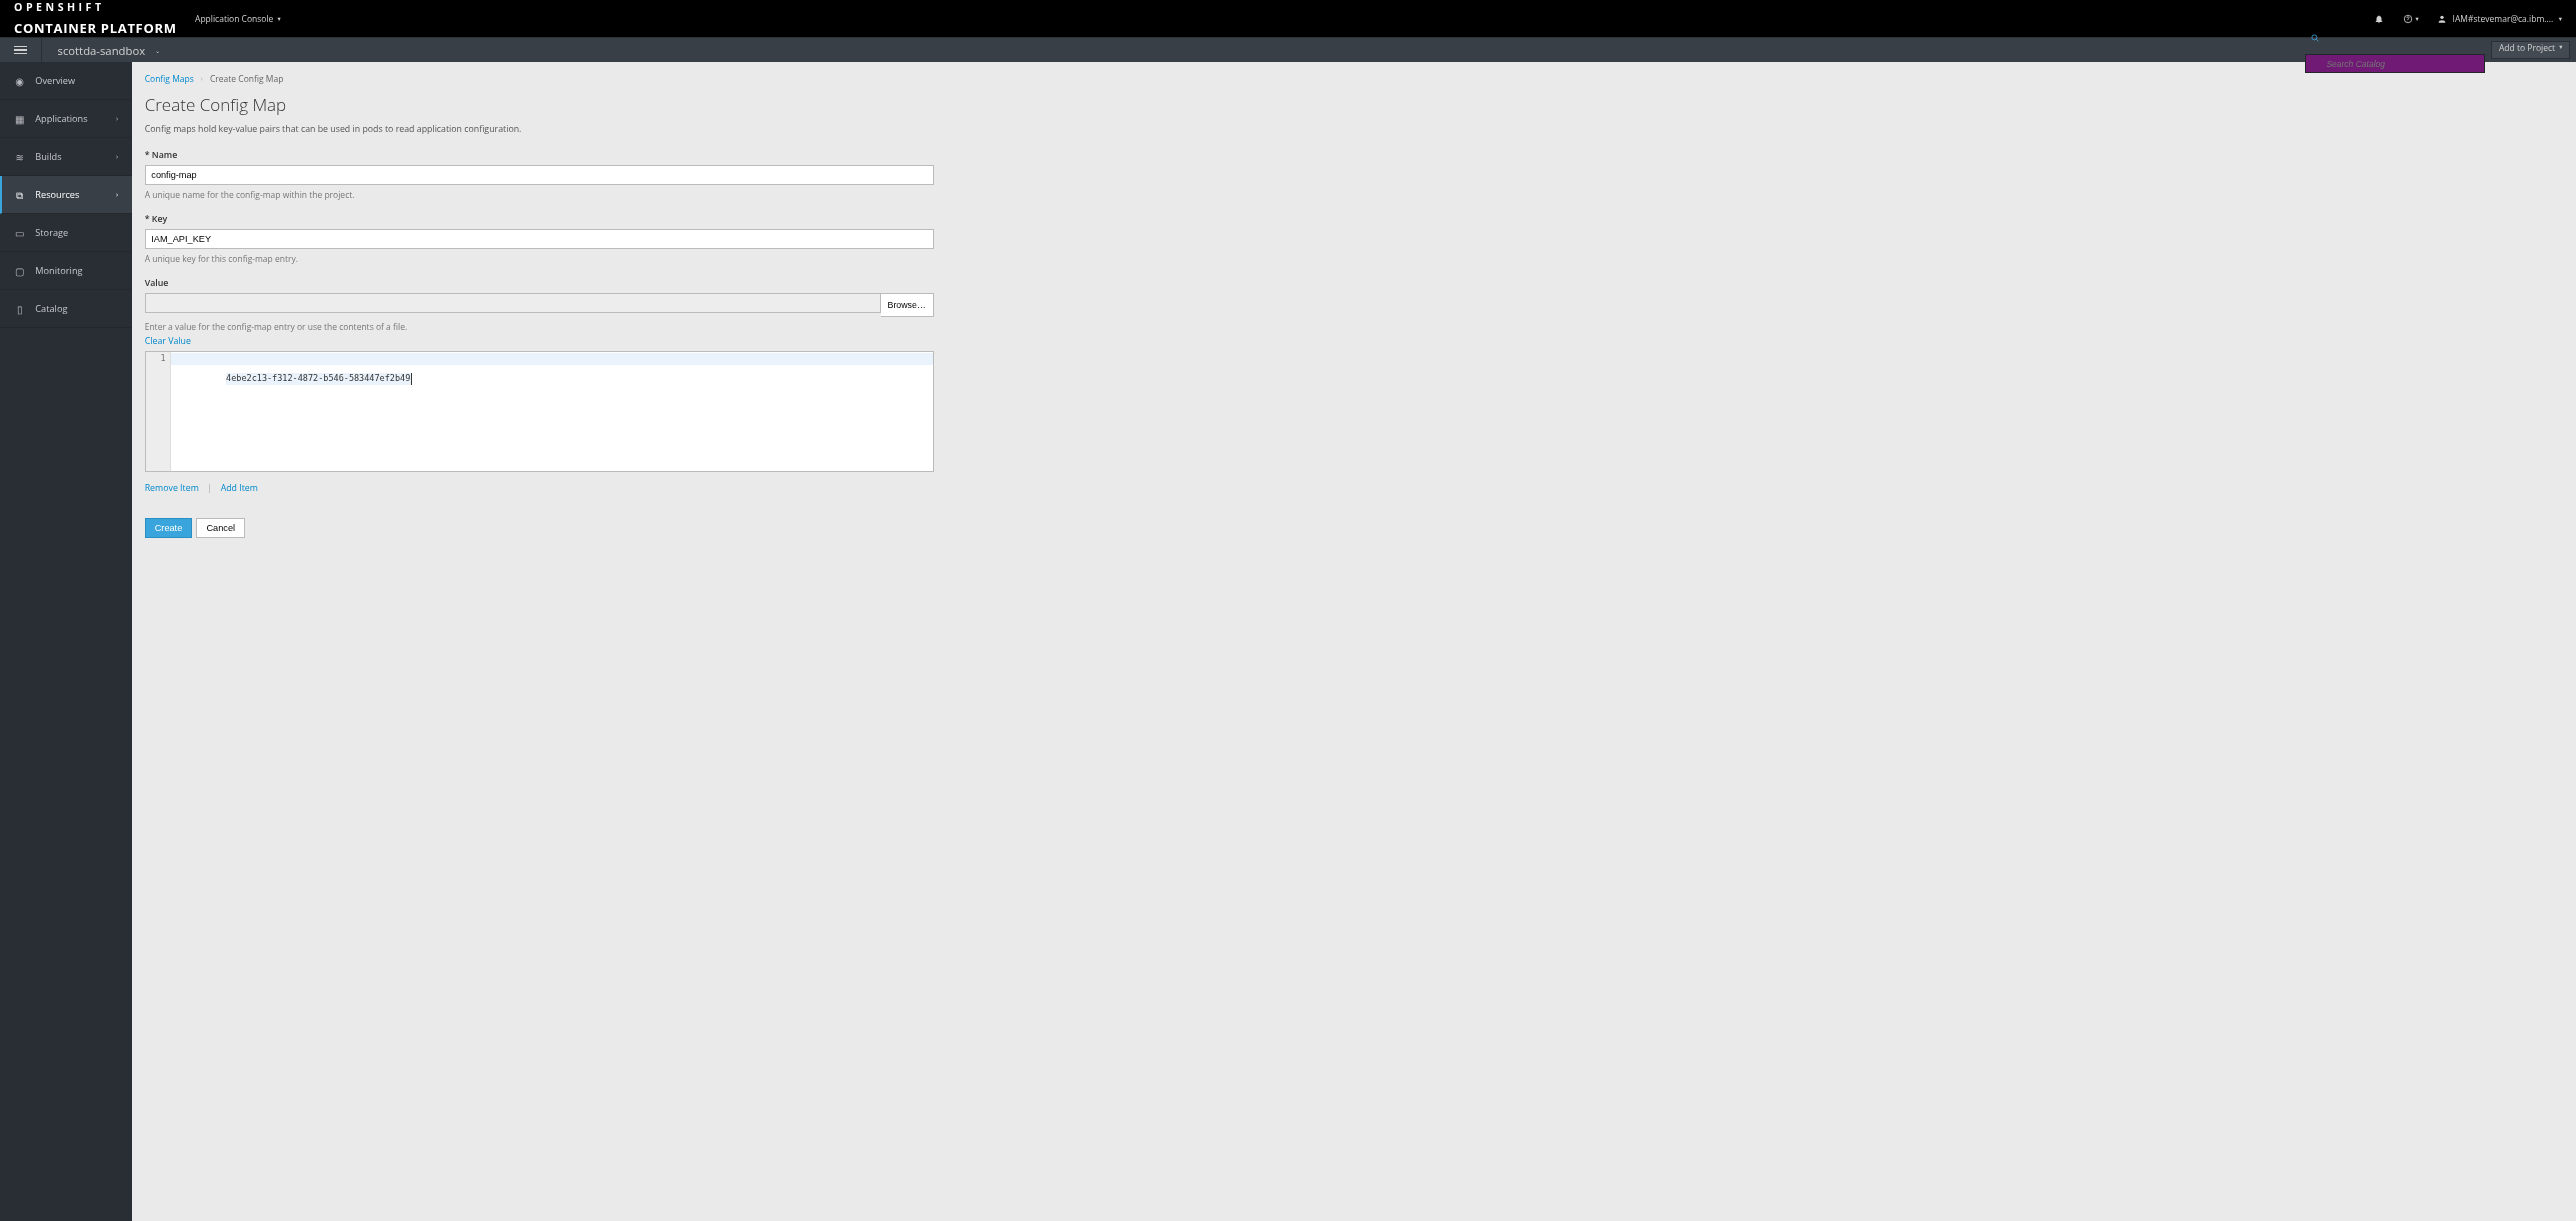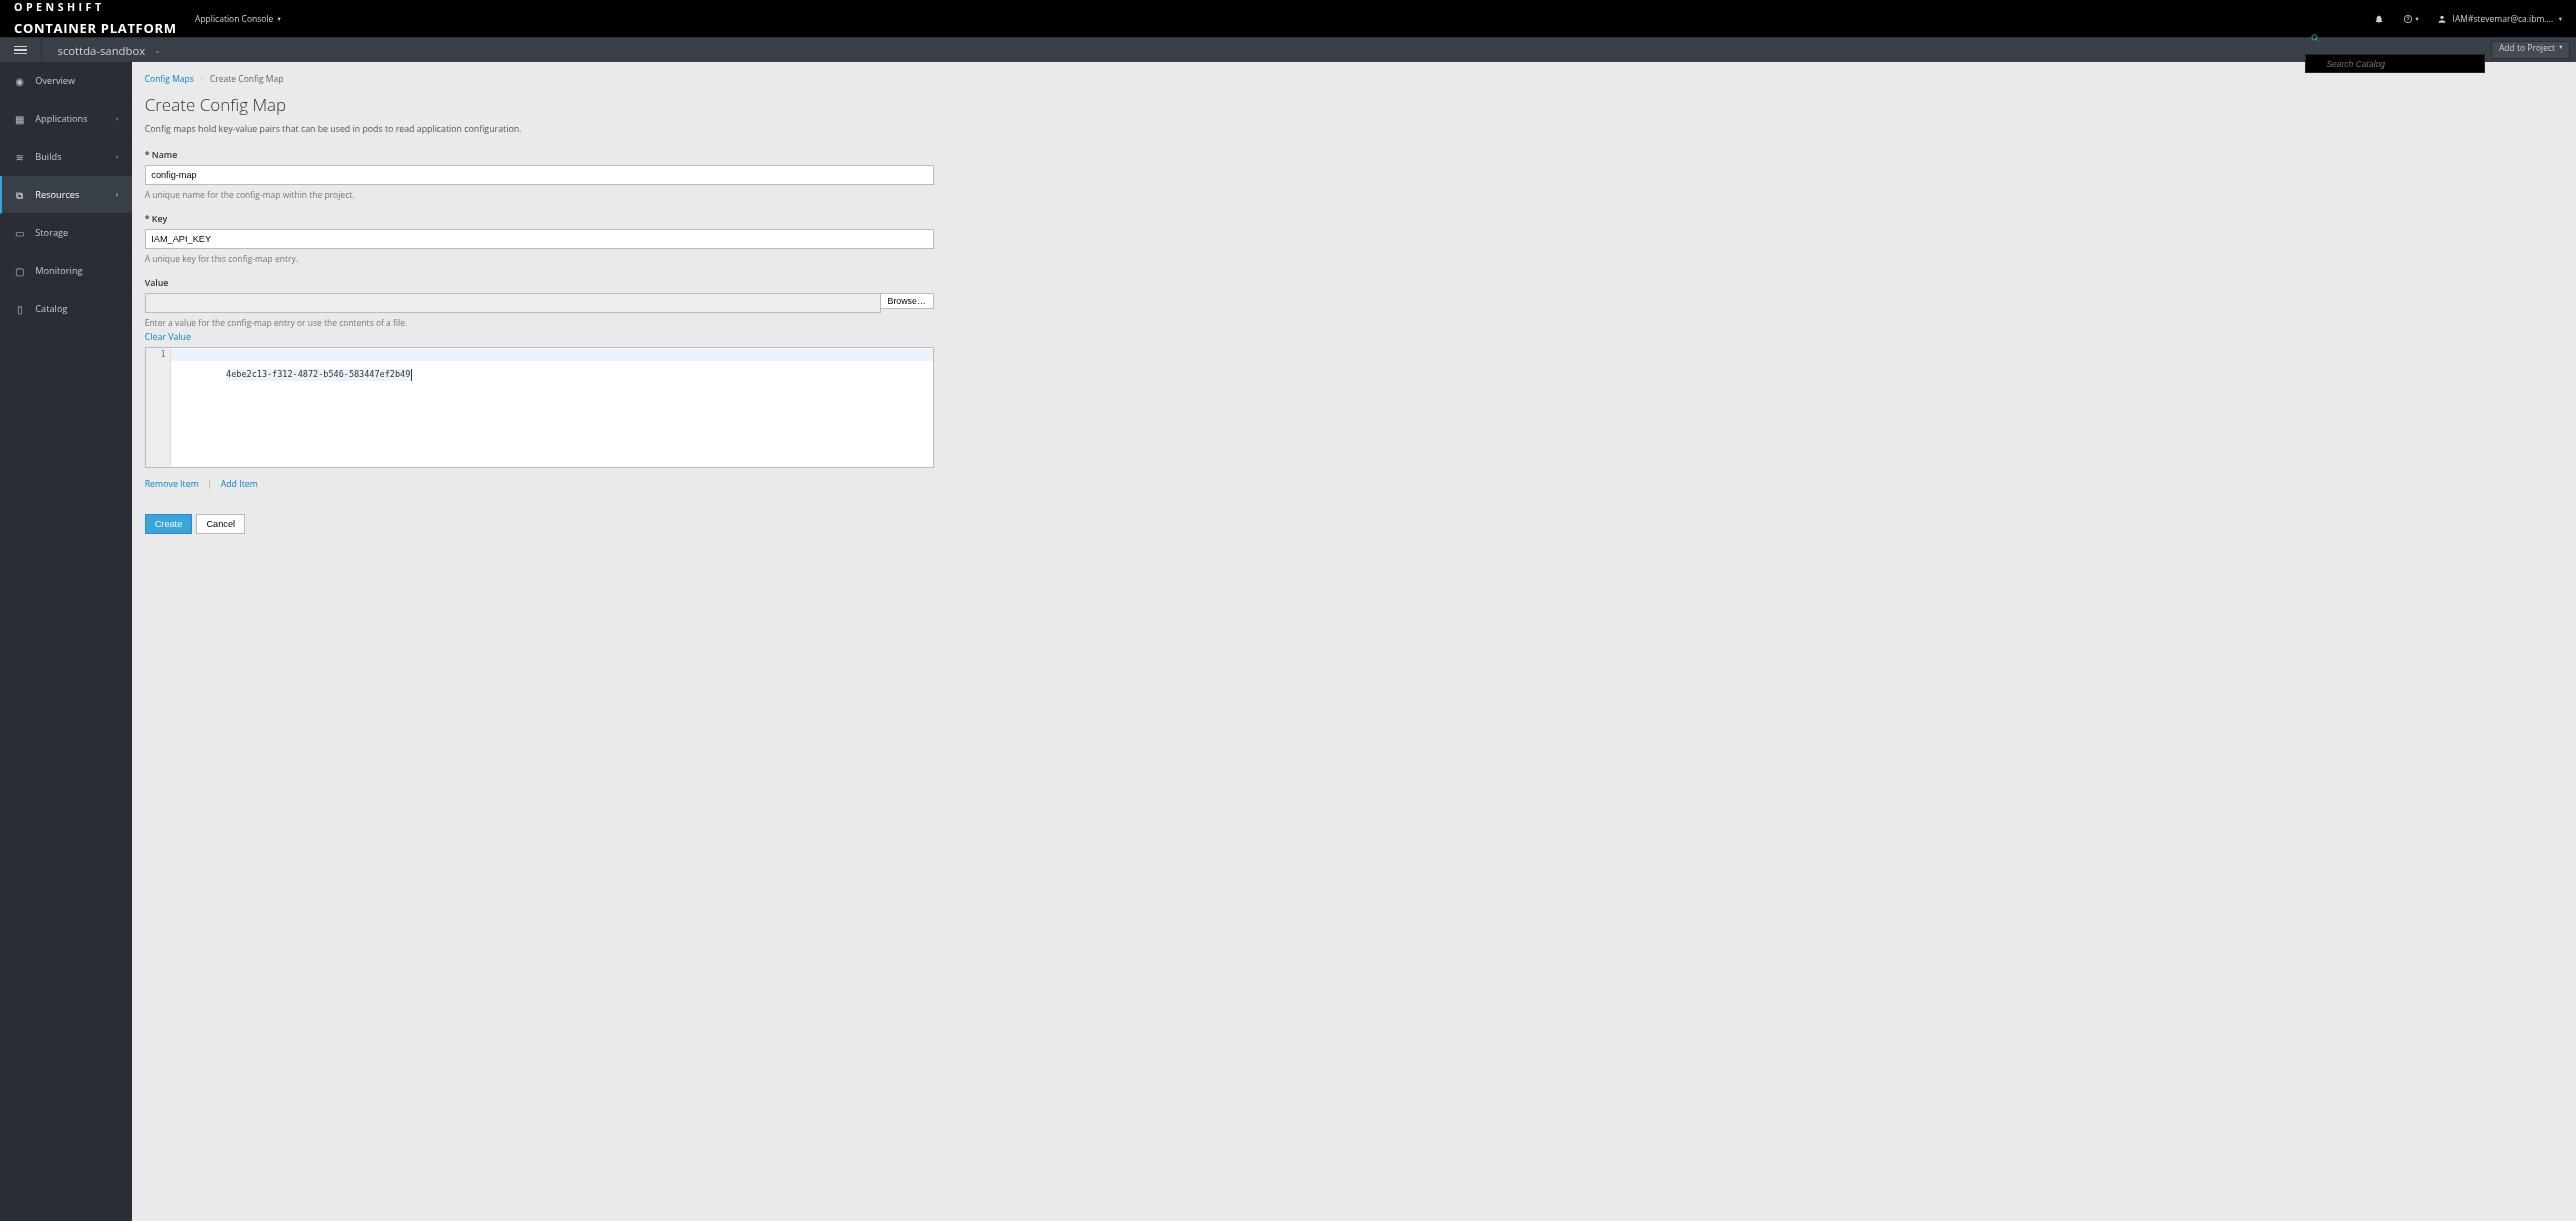--- a/index.html
+++ b/index.html
@@ -18,21 +18,21 @@
 .caret-down { font-size:6.3px; }
 
 
 .projbar { height:25px; background:#383f47; display:flex; align-items:center; color:#d1d1d1; border-top:0.7px solid #2b2e33;}
 .hamburger-box { width:42px; height:25px; display:flex; align-items:center; justify-content:center; border-right:0.7px solid #2b2e33; cursor:pointer;}
 .hamburger { width:12.7px; }
 .hamburger div { height:1.4px; background:#d1d1d1; margin:2.1px 0;}
 .project-name { padding:0 15.5px; font-size:11.3px; display:flex; align-items:center; gap:10px; cursor:pointer;}
 .projbar-right { margin-left:auto; display:flex; align-items:center; gap:5.6px; padding-right:5.6px;}
 .search-wrap { position:relative; width:180px;}
-.search-wrap input { width:100%; height:18.3px; background:#000000; border:0.7px solid #22252a; color:#d1d1d1; padding:0 5.6px 0 20px; font-size:8.5px; font-style:italic;margin-top:27px;}
+.search-wrap input { width:100%; height:18.3px; background:#701a75; border:0.7px solid #22252a; color:#d1d1d1; padding:0 5.6px 0 20px; font-size:8.5px; font-style:italic;margin-top:27px;}
 .search-icon { position:absolute; left:4.2px; top:2.8px; color:#39a5dc; font-size:10px;}
 .addproj { height:18.3px; background:#444a52; border:0.7px solid #2b2e33; color:#d1d1d1; font-size:8.5px; padding:0 7px; display:flex; align-items:flex-start; gap:4.2px; cursor:pointer;}
 
 
 .shell { display:flex; min-height:calc(100vh - 61px); }
 .sidebar { width:132px; background:#292e34; }
 .nav-item { height:38px; display:flex; align-items:center; padding:0 14px; color:#c6c8cc; font-size:9.2px; cursor:pointer; border-bottom:0.7px solid #24282d; gap:10px;}
 .nav-item.active { background:#383f47; border-left:2.1px solid #39a5dc; padding-left:12px; color:#fff;}
 .nav-item .chev { margin-left:auto; font-size:7px;}
 .nav-icon { width:11.3px; text-align:center; font-size:10px; opacity:.9;}
@@ -46,21 +46,21 @@
 .page-desc { font-size:8.8px; color:#555; margin-bottom:14px;}
 
 .form { max-width:789px; }
 .field-label { font-size:8.8px; font-weight:600; color:#333; margin-bottom:4.2px; display:block;}
 .req::before { content:"* "; }
 .text-input { width:100%; height:20px; border:0.7px solid #bbb; padding:0 5.6px; font-size:9.2px; background:#fff;}
 .help { font-size:8.5px; color:#777; margin:4.2px 0 12.7px;}
 
 .value-row { display:flex; }
 .value-row .text-input { flex:1; background:#ededed;}
-.browse-btn { height:16px; border:0.7px solid #bbb; border-left:none; background:#fff; padding:0 7px; font-size:8.8px; cursor:pointer;}
+.browse-btn { height:24px; border:0.7px solid #bbb; border-left:none; background:#fff; padding:0 7px; font-size:8.8px; cursor:pointer;}
 .linkish { color:#0088ce; font-size:8.8px; cursor:pointer; }
 
 .editor { border:0.7px solid #bbb; background:#fff; height:121px; display:flex; margin-top:4.2px;}
 .gutter { width:25px; background:#ededed; border-right:0.7px solid #ddd; text-align:right; padding:1.4px 4.2px; color:#777; font-family:Menlo,Consolas,monospace; font-size:8.5px;}
 .code-area { flex:1; padding:1.4px 4.2px; font-family:Menlo,Consolas,monospace; font-size:8.5px; white-space:pre; position:relative;}
 .code-line { background:#eaf3fb; display:inline-block; padding-right:0.7px; border-right:0.7px solid #333; line-height:11.3px;}
 .code-line-bg { position:absolute; left:0; right:0; top:1.4px; height:11.3px; background:#eaf3fb; z-index:0;}
 .code-text { position:relative; z-index:1;}
 
 .item-actions { margin-top:10px; font-size:8.8px; display:flex; align-items:center; gap:8.5px;}

